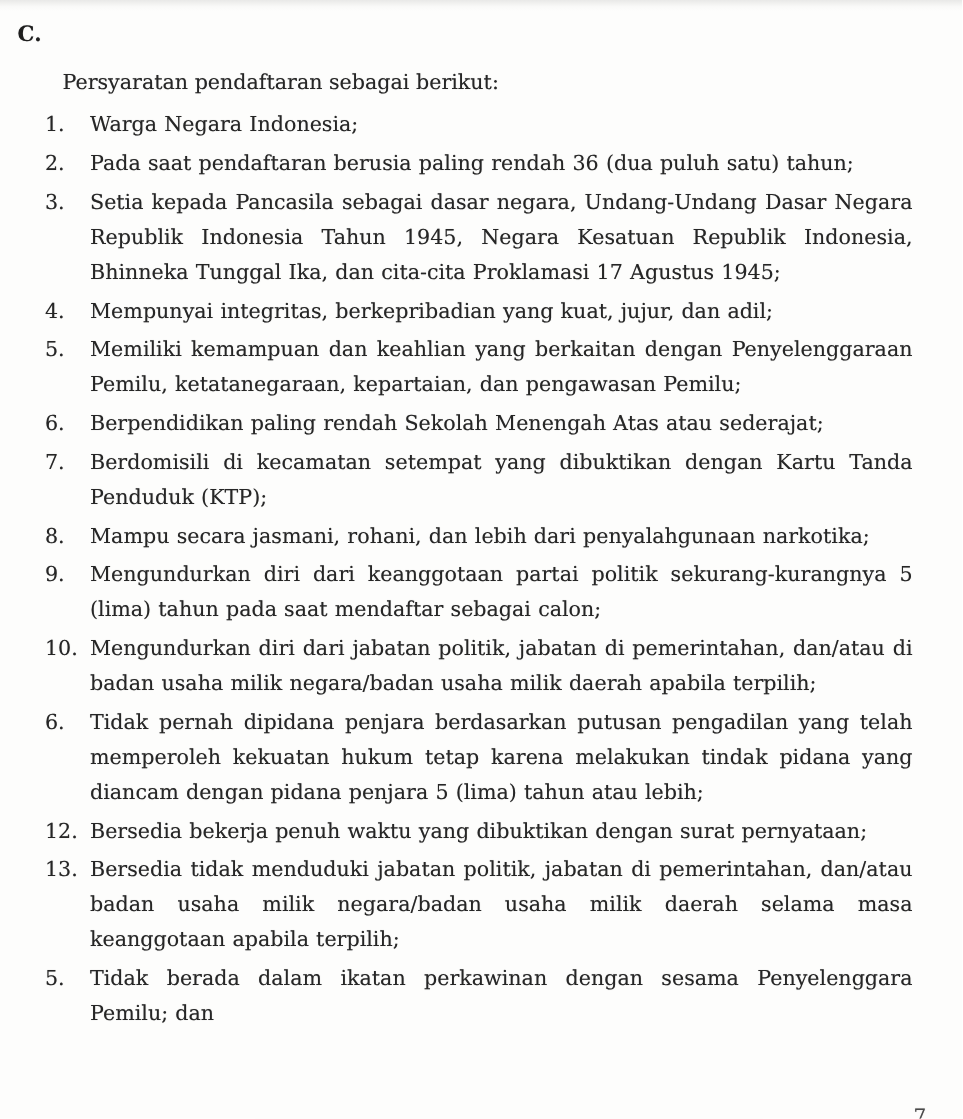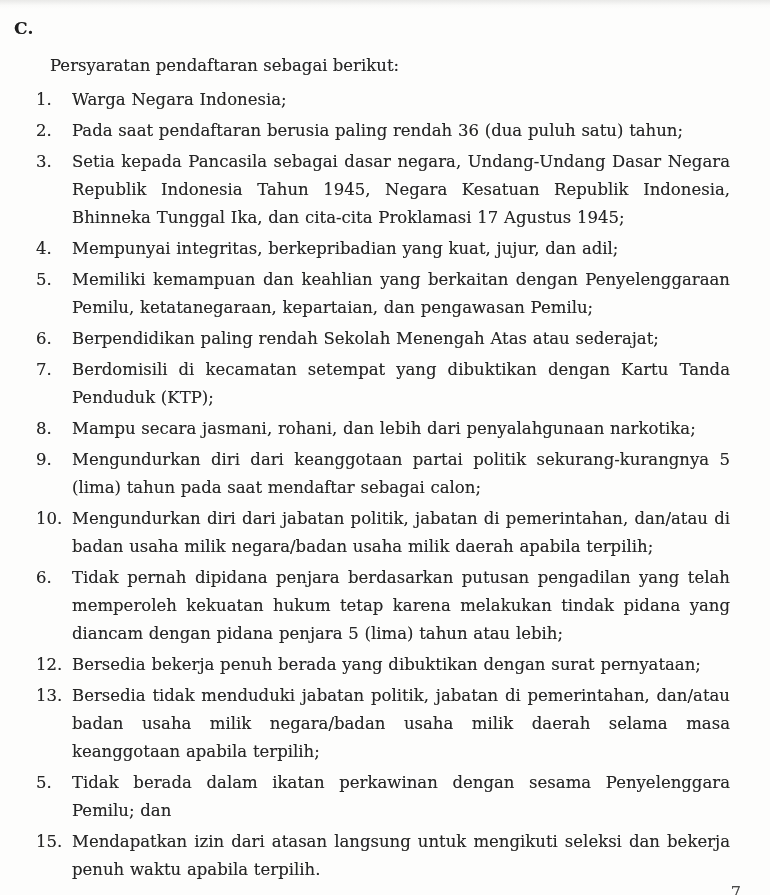--- a/index.html
+++ b/index.html
@@ -137,33 +137,29 @@
     <span class="req-text">Mengundurkan diri dari jabatan politik, jabatan di pemerintahan, dan/atau di badan usaha milik negara/badan usaha milik daerah apabila terpilih;</span>
   </li>
 
   <li class="req-item">
     <span class="req-num">6.</span>
     <span class="req-text">Tidak pernah dipidana penjara berdasarkan putusan pengadilan yang telah memperoleh kekuatan hukum tetap karena melakukan tindak pidana yang diancam dengan pidana penjara 5 (lima) tahun atau lebih;</span>
   </li>
 
   <li class="req-item">
     <span class="req-num">12.</span>
-    <span class="req-text">Bersedia bekerja penuh berada yang dibuktikan dengan surat pernyataan;</span>
+    <span class="req-text">Bersedia bekerja penuh waktu yang dibuktikan dengan surat pernyataan;</span>
   </li>
 
   <li class="req-item">
     <span class="req-num">13.</span>
     <span class="req-text">Bersedia tidak menduduki jabatan politik, jabatan di pemerintahan, dan/atau badan usaha milik negara/badan usaha milik daerah selama masa keanggotaan apabila terpilih;</span>
   </li>
 
   <li class="req-item">
     <span class="req-num">5.</span>
     <span class="req-text">Tidak berada dalam ikatan perkawinan dengan sesama Penyelenggara Pemilu; dan</span>
   </li>
 
-  <li class="req-item">
-    <span class="req-num">15.</span>
-    <span class="req-text">Mendapatkan izin dari atasan langsung untuk mengikuti seleksi dan bekerja penuh waktu apabila terpilih.</span>
-  </li>
 </ol>
 
   <div class="page-number">7</div>
 </div>
 
 </body></html>

